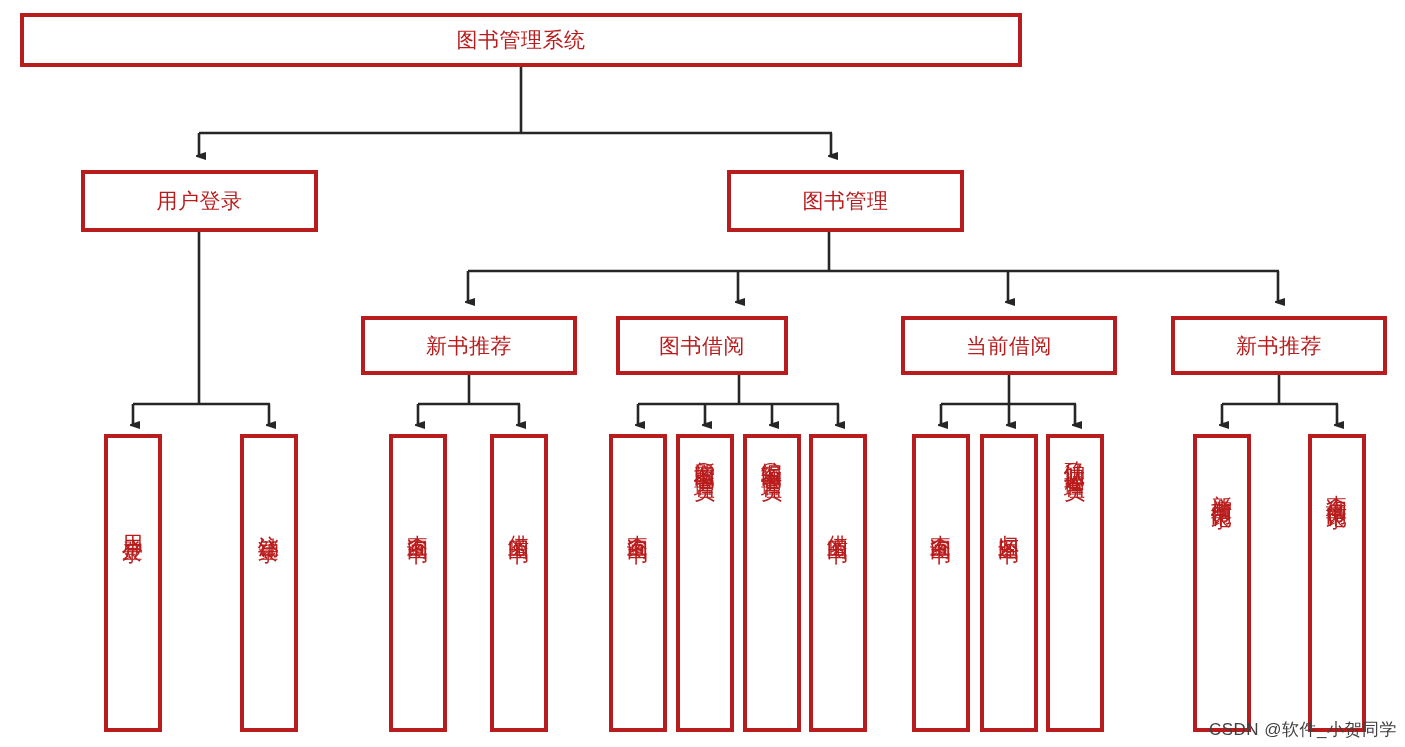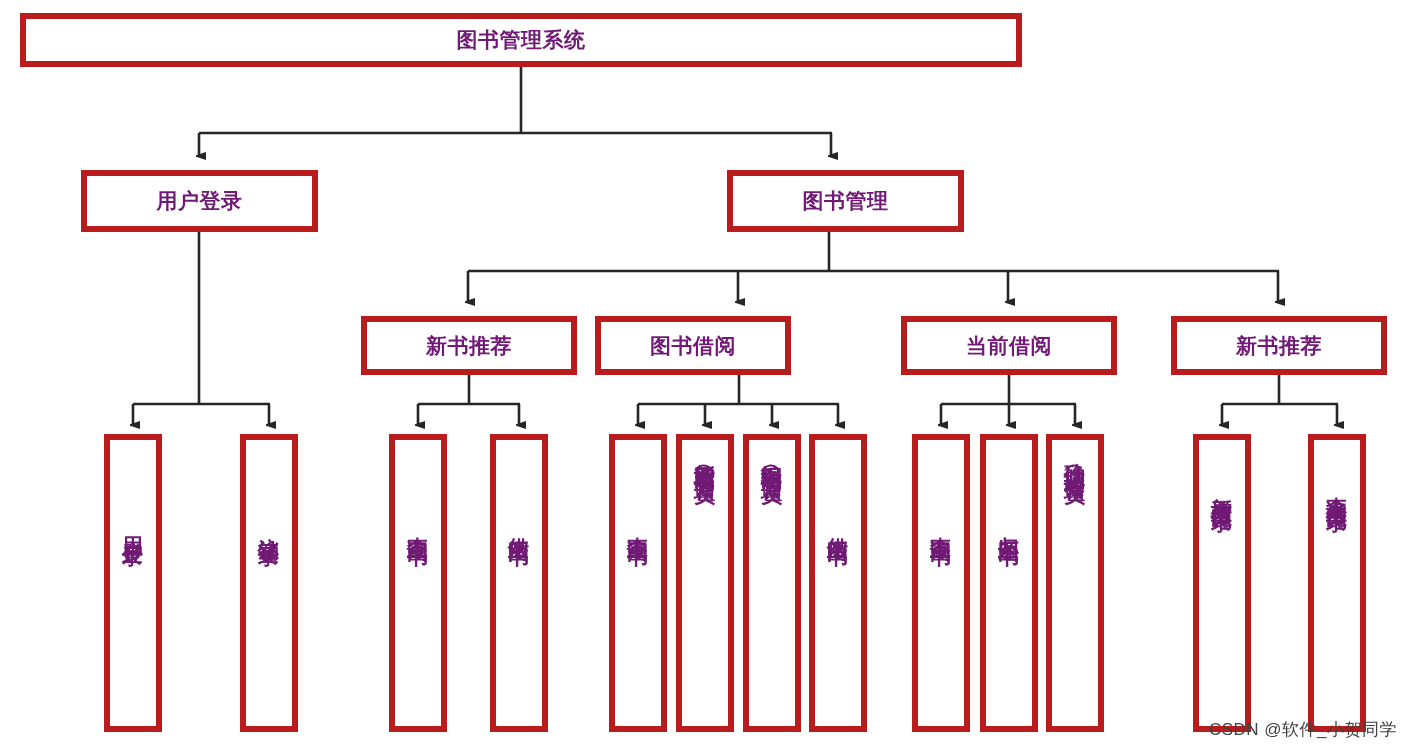--- a/index.html
+++ b/index.html
@@ -19,27 +19,26 @@
     position: absolute;
     left: 0;
     top: 0;
     width: 1405px;
     height: 747px;
     pointer-events: none;
   }
   .node {
     position: absolute;
     box-sizing: border-box;
-    border: 6px solid #b91c1c;
+    border: 4px solid #b91c1c;
     background: #ffffff;
     display: flex;
     align-items: center;
     justify-content: center;
-    color: #701a75;
-    font-weight: bold;
+    color: #b91c1c;
   }
   .node.horiz .node-label {
     font-size: 21px;
     line-height: 1.2;
     letter-spacing: 0.5px;
     white-space: nowrap;
   }
   .node.vert {
     align-items: flex-start;
     justify-content: center;
@@ -127,21 +126,21 @@
   </div>
 
   <div class="node horiz" style="left:711px; top:170px; width:237px; height:62px;margin-left:16px;">
     <span class="node-label">图书管理</span>
   </div>
 
   <div class="node horiz" style="left:361px; top:316px; width:216px; height:59px;">
     <span class="node-label">新书推荐</span>
   </div>
 
-  <div class="node horiz" style="left:595px; top:316px; width:196px; height:59px;">
+  <div class="node horiz" style="left:616px; top:316px; width:172px; height:59px;">
     <span class="node-label">图书借阅</span>
   </div>
 
   <div class="node horiz" style="left:901px; top:316px; width:216px; height:59px;">
     <span class="node-label">当前借阅</span>
   </div>
 
   <div class="node horiz" style="left:1171px; top:316px; width:216px; height:59px;">
     <span class="node-label">新书推荐</span>
   </div>

